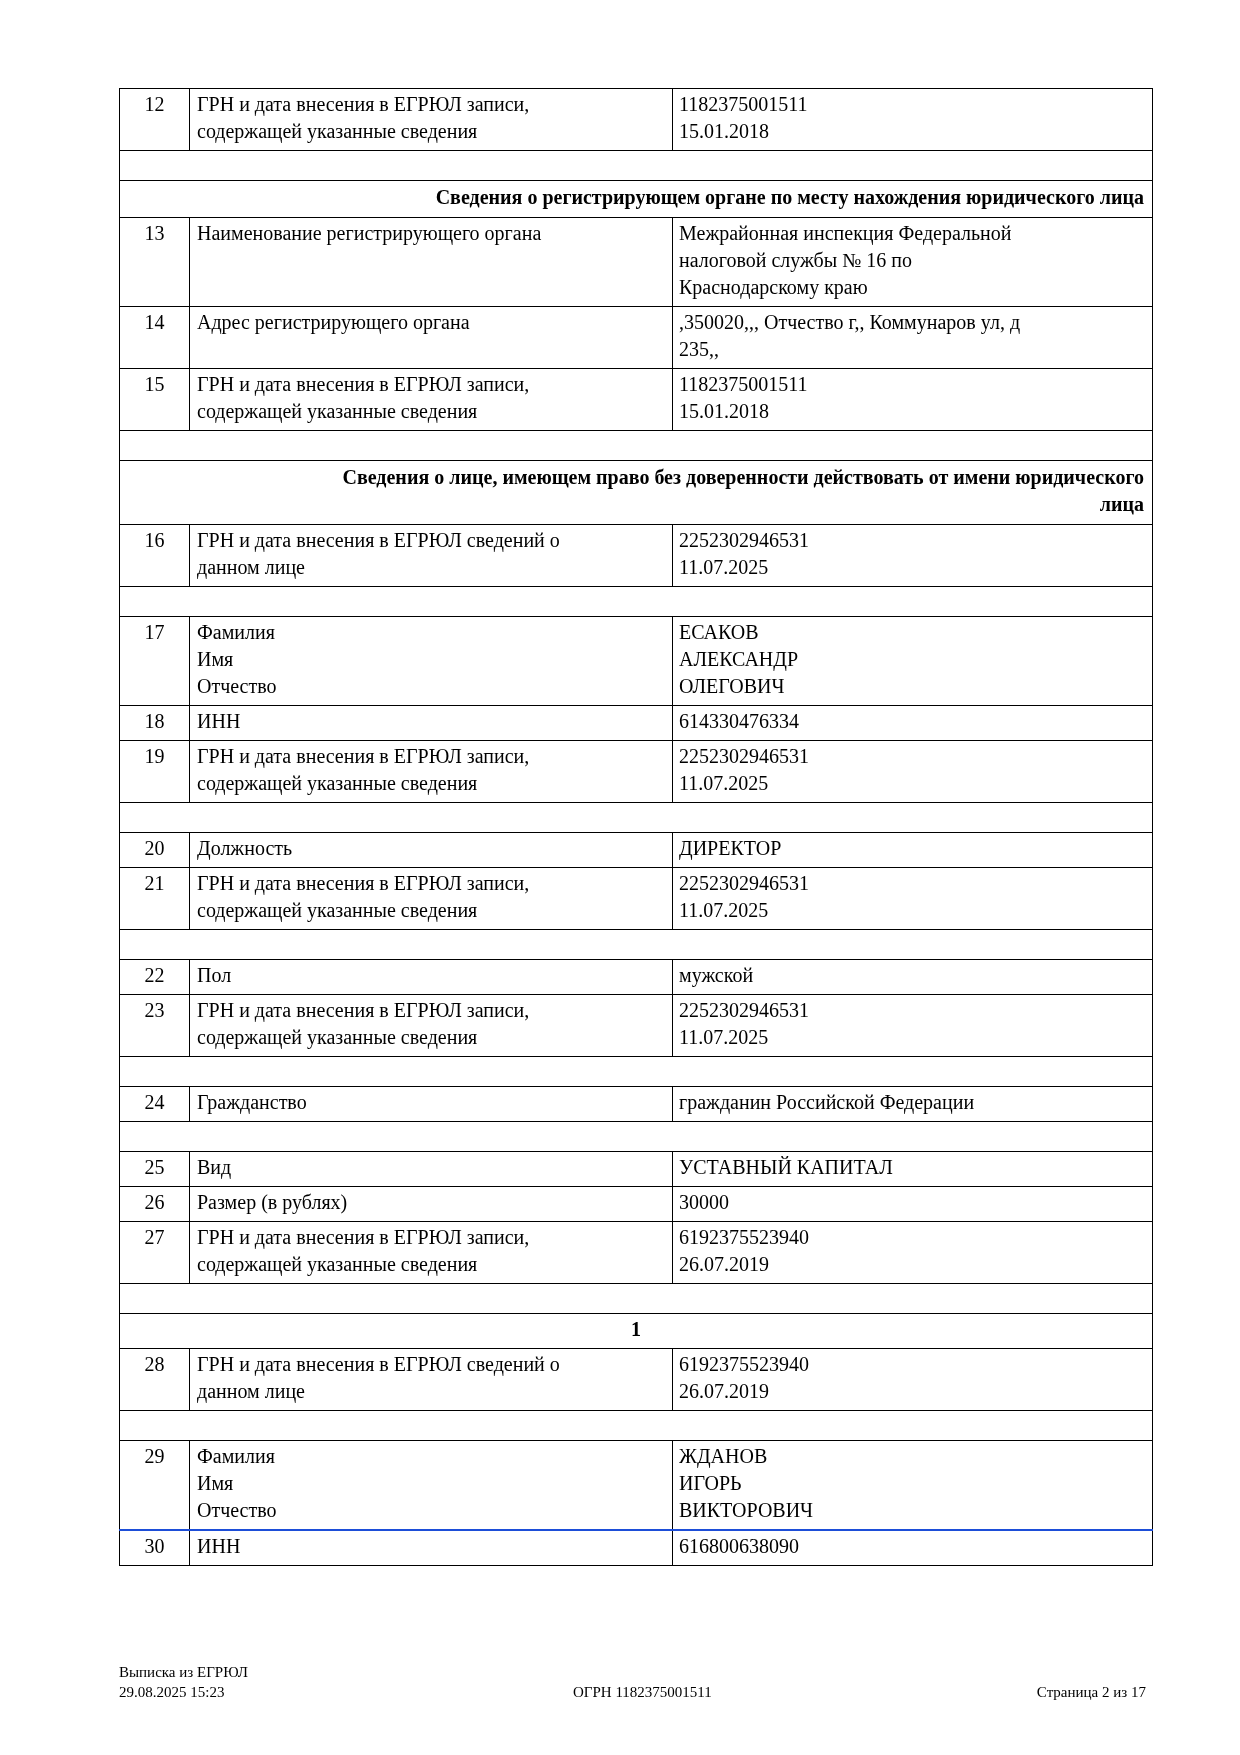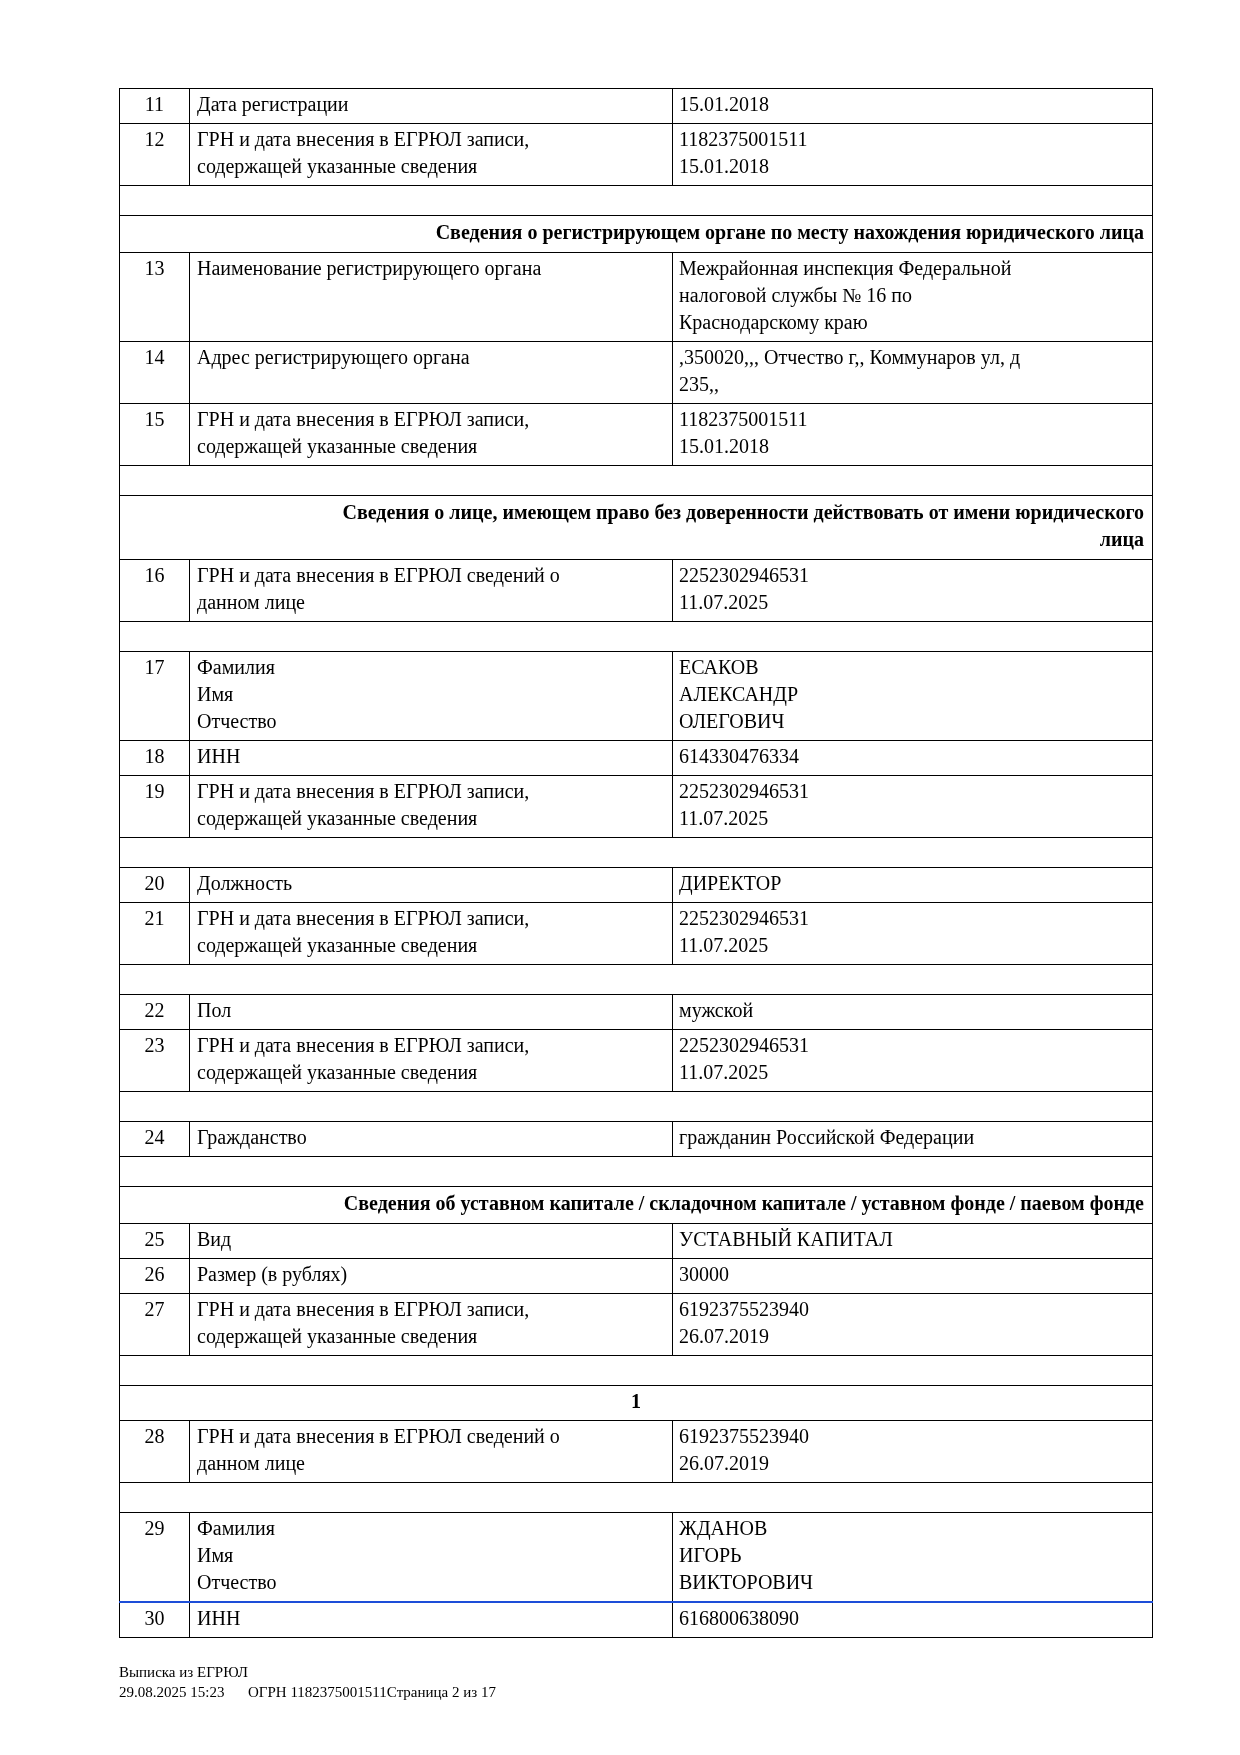--- a/index.html
+++ b/index.html
@@ -52,20 +52,21 @@
     height: 29px;
     padding: 0;
   }
   tr.thick-top td { border-top: 2px solid #1d4ed8; }
   .footer {
     position: absolute;
     left: 119px;
     right: 94px;
     top: 1662px;
     display: flex;
+    justify-content: space-between;
     align-items: flex-end;
     font-size: 15px;
     line-height: 20px;
   }
   .footer .f-left { text-align: left; }
   .footer .f-center { text-align: center; }
   .footer .f-right { text-align: right; }
 </style>
 </head>
 <body>
@@ -73,25 +74,20 @@
 <div class="page">
 
   <table class="doc-table">
     <colgroup>
       <col style="width:70px">
       <col style="width:483px">
       <col style="width:480px">
     </colgroup>
     <tbody id="tbody">
         <tr>
-          <td class="c-num">11</td>
-          <td class="c-label">Дата регистрации</td>
-          <td class="c-value">15.01.2018</td>
-        </tr>
-        <tr>
           <td class="c-num">12</td>
           <td class="c-label">ГРН и дата внесения в ЕГРЮЛ записи,
 содержащей указанные сведения</td>
           <td class="c-value">1182375001511
 15.01.2018</td>
         </tr>
         <tr>
           <td class="c-spacer" colspan="3"></td>
         </tr>
         <tr>
@@ -188,23 +184,20 @@
         <tr>
           <td class="c-spacer" colspan="3"></td>
         </tr>
         <tr>
           <td class="c-num">24</td>
           <td class="c-label">Гражданство</td>
           <td class="c-value">гражданин Российской Федерации</td>
         </tr>
         <tr>
           <td class="c-spacer" colspan="3"></td>
-        </tr>
-        <tr>
-          <td class="c-section" colspan="3">Сведения об уставном капитале / складочном капитале / уставном фонде / паевом фонде</td>
         </tr>
         <tr>
           <td class="c-num">25</td>
           <td class="c-label">Вид</td>
           <td class="c-value">УСТАВНЫЙ КАПИТАЛ</td>
         </tr>
         <tr>
           <td class="c-num">26</td>
           <td class="c-label">Размер (в рублях)</td>
           <td class="c-value">30000</td>

